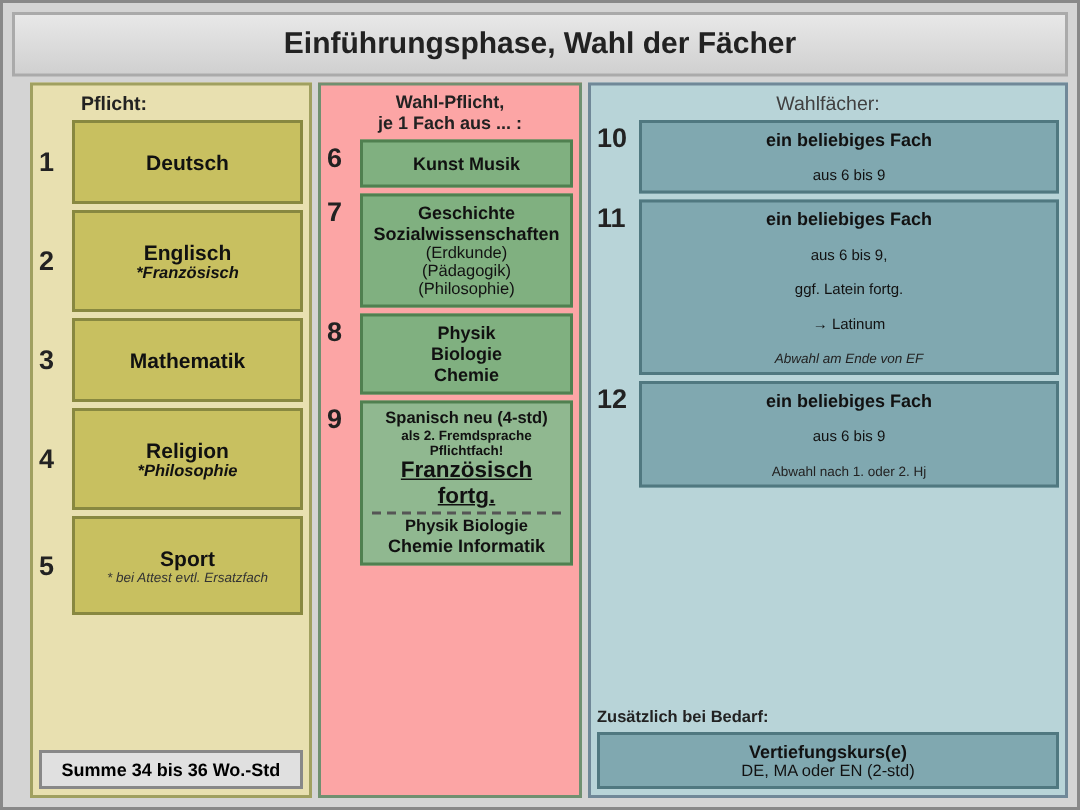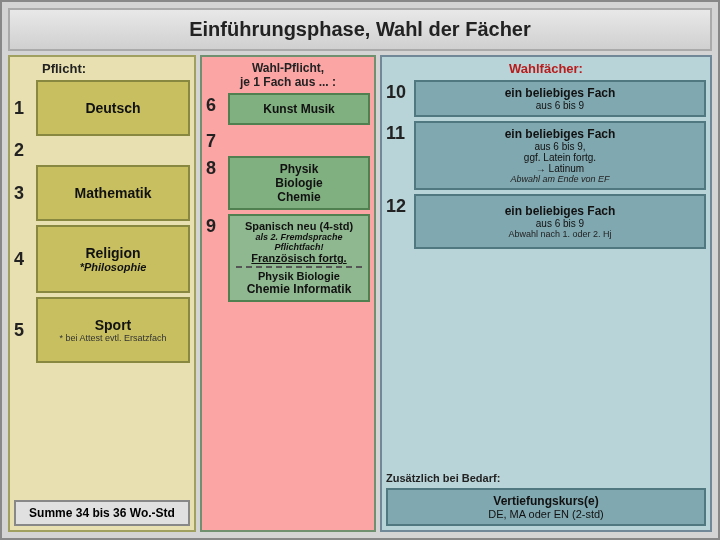--- a/index.html
+++ b/index.html
@@ -24,21 +24,21 @@
       text-align: center;
       padding: 8px 4px;
       font-size: 20px;
       font-weight: bold;
       color: #222;
       margin: 6px 6px 4px 6px;
     }
     .main-content {
       display: flex;
       flex: 1;
-      margin: 0 6px 6px 6px;
+      margin: 0 6px 6px 18px;
       gap: 4px;
     }
 
     
     .col-pflicht {
       background: #e8e0b0;
       border: 2px solid #a0a060;
       width: 188px;
       flex-shrink: 0;
       padding: 4px;
@@ -81,20 +81,21 @@
       justify-content: center;
     }
     .pflicht-box .sub {
       font-size: 11px;
       font-weight: bold;
       font-style: italic;
     }
     .pflicht-box .footnote {
       font-size: 9px;
       font-weight: normal;
+      font-style: italic;
       color: #333;
     }
     .summe-box {
       margin-top: auto;
       border: 2px solid #888;
       background: #e0e0e0;
       text-align: center;
       padding: 4px;
       font-size: 12px;
       font-weight: bold;
@@ -143,40 +144,40 @@
       display: flex;
       flex-direction: column;
       align-items: center;
       justify-content: center;
     }
     .wahlpflicht-box .sub-text {
       font-size: 11px;
       font-weight: normal;
     }
     .wahlpflicht-box .bold-underline {
-      font-size: 11px;
+      font-size: 15px;
       font-weight: bold;
       text-decoration: underline;
     }
 
     
     .col-wahlf {
       background: #b8d4d8;
       border: 2px solid #708898;
       flex: 1;
       padding: 4px;
       display: flex;
       flex-direction: column;
     }
     .col-wahlf .col-header {
       font-size: 13px;
-      font-weight: bold;
-      text-align: center;
-      margin-bottom: 4px;
-      color: #b91c1c;
+      font-weight: normal;
+      text-align: center;
+      margin-bottom: 4px;
+      color: #404040;
     }
     .wahlf-row {
       display: flex;
       align-items: flex-start;
       margin-bottom: 4px;
     }
     .wahlf-num {
       font-size: 18px;
       font-weight: bold;
       width: 28px;
@@ -189,20 +190,21 @@
       border: 2px solid #507880;
       flex: 1;
       padding: 4px 6px;
       font-size: 11px;
       text-align: center;
       color: #111;
       display: flex;
       flex-direction: column;
       align-items: center;
       justify-content: center;
+      gap: 12px;
     }
     .wahlf-box .main-line {
       font-size: 12px;
       font-weight: bold;
     }
     .wahlf-box .sub-line {
       font-size: 10px;
     }
     .zusatz-section {
       margin-top: auto;
@@ -242,20 +244,24 @@
 
       <div class="pflicht-row">
         <span class="pflicht-num">1</span>
         <div class="pflicht-box">
           <span>Deutsch</span>
         </div>
       </div>
 
       <div class="pflicht-row">
         <span class="pflicht-num">2</span>
+        <div class="pflicht-box">
+          <span>Englisch</span>
+          <span class="sub">*Französisch</span>
+        </div>
       </div>
 
       <div class="pflicht-row">
         <span class="pflicht-num">3</span>
         <div class="pflicht-box">
           <span>Mathematik</span>
         </div>
       </div>
 
       <div class="pflicht-row">
@@ -285,36 +291,43 @@
 
       <div class="wahlpflicht-row">
         <span class="wahlpflicht-num">6</span>
         <div class="wahlpflicht-box">
           <span>Kunst  Musik</span>
         </div>
       </div>
 
       <div class="wahlpflicht-row">
         <span class="wahlpflicht-num">7</span>
+        <div class="wahlpflicht-box" style="min-height:70px;">
+          <span style="font-weight:bold;font-size:12px;">Geschichte</span>
+          <span style="font-weight:bold;font-size:12px;">Sozialwissenschaften</span>
+          <span class="sub-text">(Erdkunde)</span>
+          <span class="sub-text">(Pädagogik)</span>
+          <span class="sub-text">(Philosophie)</span>
+        </div>
       </div>
 
       <div class="wahlpflicht-row">
         <span class="wahlpflicht-num">8</span>
         <div class="wahlpflicht-box" style="min-height:50px;">
           <span style="font-weight:bold;">Physik</span>
           <span style="font-weight:bold;">Biologie</span>
           <span style="font-weight:bold;">Chemie</span>
         </div>
       </div>
 
       <div class="wahlpflicht-row">
         <span class="wahlpflicht-num">9</span>
         <div class="wahlpflicht-box" style="min-height:80px; background:#90b890;">
           <span style="font-weight:bold;font-size:11px;">Spanisch neu (4-std)</span>
-          <span style="font-size:9px;font-style:italic;">als 2. Fremdsprache Pflichtfach!</span>
+          <span style="font-size:9px;">als 2. Fremdsprache Pflichtfach!</span>
           <span class="bold-underline">Französisch fortg.</span>
           <hr class="hr-dashed" style="width:100%;">
           <span style="font-weight:bold;font-size:11px;">Physik  Biologie</span>
           <span style="font-weight:bold;font-size:12px;">Chemie  Informatik</span>
         </div>
       </div>
     </div>
 
     <div class="col-wahlf">
       <div class="col-header">Wahlfächer:</div>

